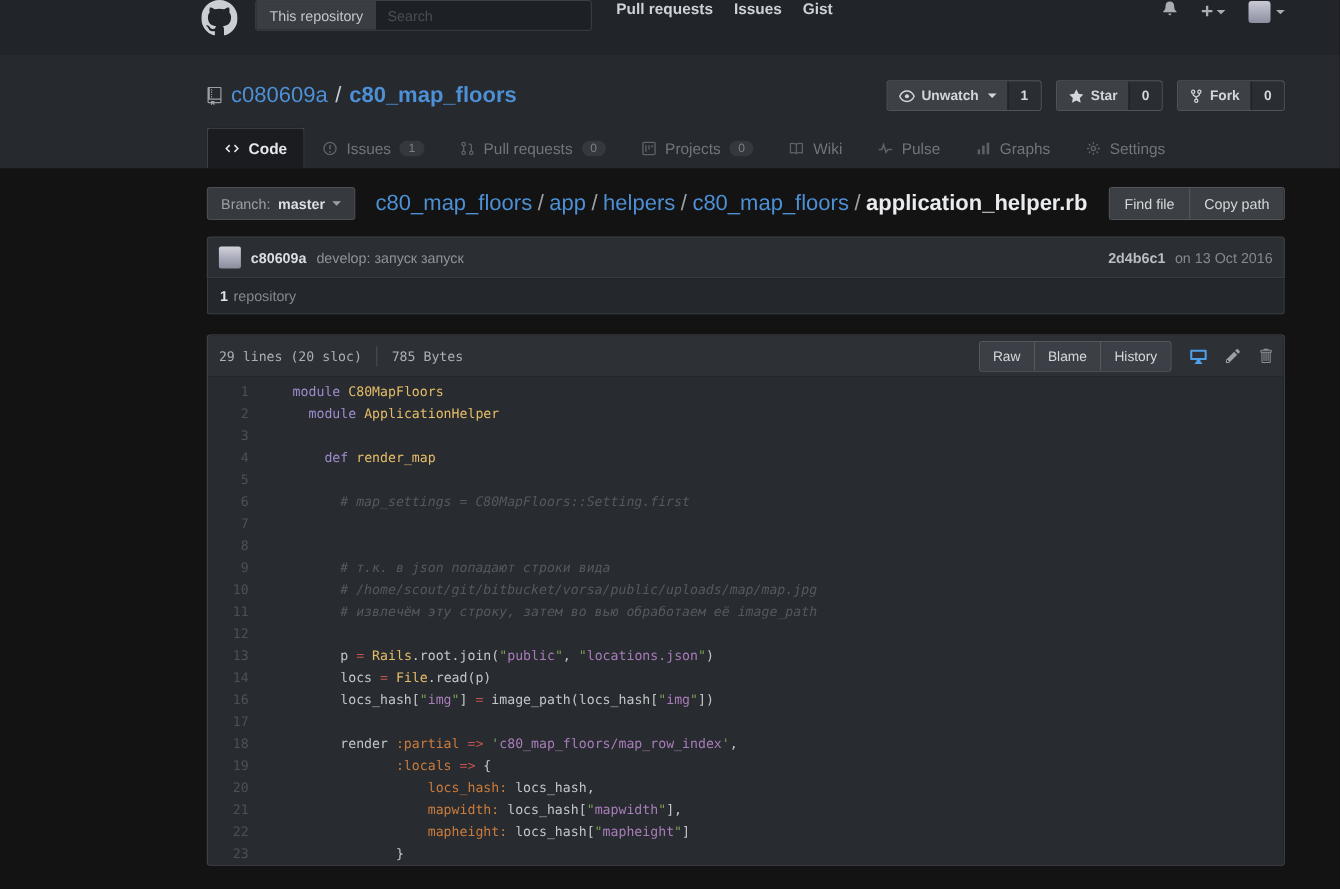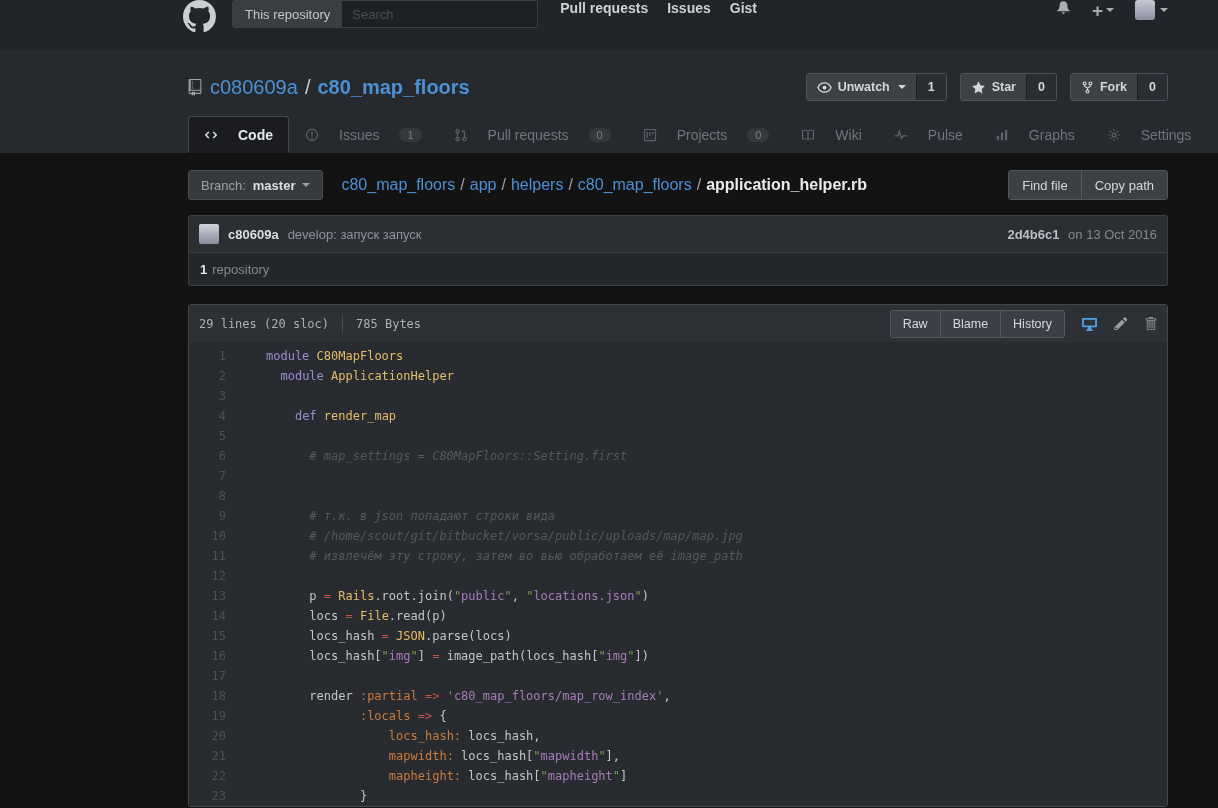--- a/index.html
+++ b/index.html
@@ -37,33 +37,33 @@
   .repo-name { color:#4d90d5; font-size:20px; font-weight:bold; }
   .repo-actions { margin-left:auto; display:flex; gap:13px; }
   .action-group { display:flex; border:1px solid #50545a; border-radius:3px; overflow:hidden; font-size:12.5px; font-weight:bold; color:#d3d6da; }
   .action-btn { background:#3d4146; padding:0 10px; height:26px; display:flex; gap:6px; align-items:center; cursor:pointer; }
   .action-btn svg { fill:currentColor; }
   .action-btn .caret { margin-left:2px; }
   .action-count { background:#2a2d32; padding:0 11px; height:26px; display:flex; align-items:center; border-left:1px solid #1d2023; cursor:pointer; }
 
   
   .tabs-row { margin-top:14px; display:flex; }
-  .tab { display:flex; align-items:center; gap:20px; padding:0 15px; height:37px; color:#71767c; font-size:14px; border:1px solid transparent; cursor:pointer; white-space:nowrap; }
+  .tab { display:flex; align-items:center; gap:8px; padding:0 15px; height:37px; color:#71767c; font-size:14px; border:1px solid transparent; cursor:pointer; white-space:nowrap; }
   .tab svg { opacity:.75; }
   .tab .tab-count { background:rgba(255,255,255,.07); color:#7b8085; border-radius:10px; padding:1px 8px; font-size:11px; }
   .tab.active { background:#1a1c20; color:#e6e9ec; font-weight:bold; border-color:#43474c; border-bottom-color:transparent; border-radius:3px 3px 0 0; }
   .tab.active svg { opacity:1; }
 
   
   .main { width:980px; margin-left:188px; padding-top:16px; }
 
   .breadcrumb-row { display:flex; align-items:center; height:32px; }
   .branch-btn { background:#363a3f; border:1px solid #4b4f54; border-radius:3px; height:30px; padding:0 12px; font-size:13px; color:#9ba0a5; display:flex; gap:7px; align-items:center; cursor:pointer; white-space:nowrap; }
   .branch-name { color:#dcdfe3; font-weight:bold; }
-  .breadcrumb { margin-left:18px; font-size:16px; color:#9ca1a6; white-space:nowrap; }
+  .breadcrumb { margin-left:18px; font-size:20px; color:#9ca1a6; white-space:nowrap; }
   .crumb { color:#4d90d5; cursor:pointer; }
   .crumb-sep { color:#9ca1a6; margin:0 5px; }
   .crumb-file { color:#e9ebee; font-weight:bold; }
   .crumb-actions { margin-left:auto; display:flex; border:1px solid #54585c; border-radius:3px; overflow:hidden; }
   .crumb-actions .seg { background:#3c4045; color:#d5d8db; font-size:13px; padding:0 13px; height:28px; display:flex; align-items:center; cursor:pointer; }
   .crumb-actions .seg + .seg { border-left:1px solid #54585c; }
 
   .commit-box { margin-top:14px; background:#2b2e33; border:1px solid #3d4146; border-radius:3px 3px 0 0; height:38px; padding:0 10px; display:flex; align-items:center; font-size:13px; }
   .commit-avatar { width:20px; height:20px; border-radius:2px; background:linear-gradient(180deg,#d2d3dc 0%,#a9abba 55%,#8b8d9e 100%); margin-right:9px; }
   .commit-author { color:#dadde1; font-weight:bold; }
@@ -377,24 +377,20 @@
         </div>
         <div class="code-line">
           <span class="ln">13</span>
           <span class="code-text"><span class="t-pl">      p </span><span class="t-op">=</span><span class="t-pl"> </span><span class="t-gold">Rails</span><span class="t-pl">.root.join(</span><span class="t-q">"</span><span class="t-str">public</span><span class="t-q">"</span><span class="t-pl">, </span><span class="t-q">"</span><span class="t-str">locations.json</span><span class="t-q">"</span><span class="t-pl">)</span></span>
         </div>
         <div class="code-line">
           <span class="ln">14</span>
           <span class="code-text"><span class="t-pl">      locs </span><span class="t-op">=</span><span class="t-pl"> </span><span class="t-gold">File</span><span class="t-pl">.read(p)</span></span>
         </div>
         <div class="code-line">
-          <span class="ln">15</span>
-          <span class="code-text"><span class="t-pl">      locs_hash </span><span class="t-op">=</span><span class="t-pl"> </span><span class="t-gold">JSON</span><span class="t-pl">.parse(locs)</span></span>
-        </div>
-        <div class="code-line">
           <span class="ln">16</span>
           <span class="code-text"><span class="t-pl">      locs_hash[</span><span class="t-q">"</span><span class="t-str">img</span><span class="t-q">"</span><span class="t-pl">] </span><span class="t-op">=</span><span class="t-pl"> image_path(locs_hash[</span><span class="t-q">"</span><span class="t-str">img</span><span class="t-q">"</span><span class="t-pl">])</span></span>
         </div>
         <div class="code-line">
           <span class="ln">17</span>
           <span class="code-text"></span>
         </div>
         <div class="code-line">
           <span class="ln">18</span>
           <span class="code-text"><span class="t-pl">      render </span><span class="t-sym">:partial</span><span class="t-pl"> </span><span class="t-op">=&gt;</span><span class="t-pl"> </span><span class="t-q">'</span><span class="t-str">c80_map_floors/map_row_index</span><span class="t-q">'</span><span class="t-pl">,</span></span>

